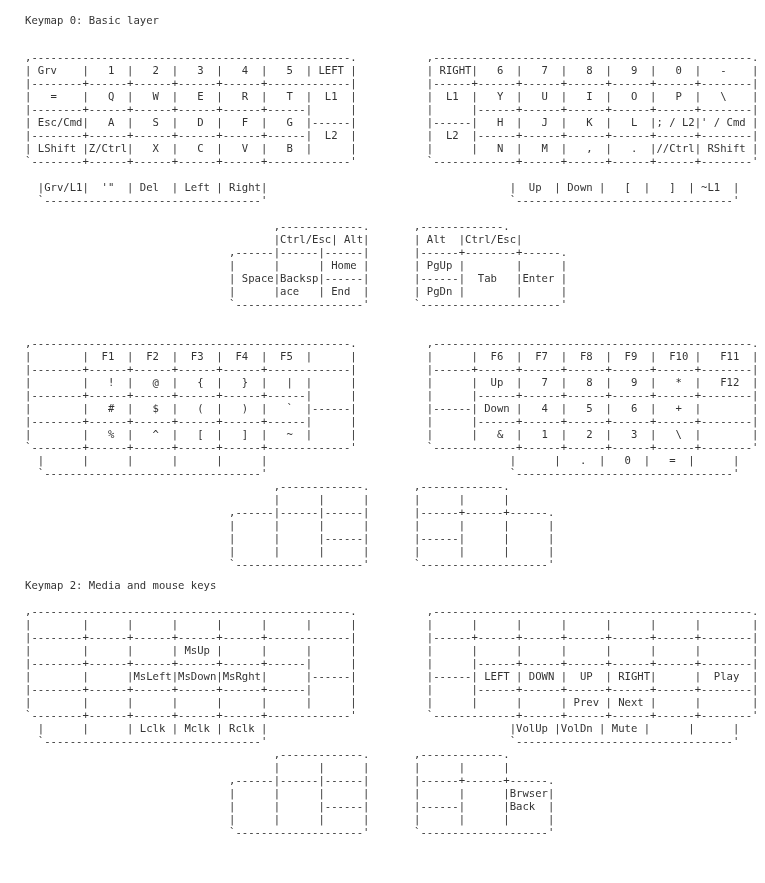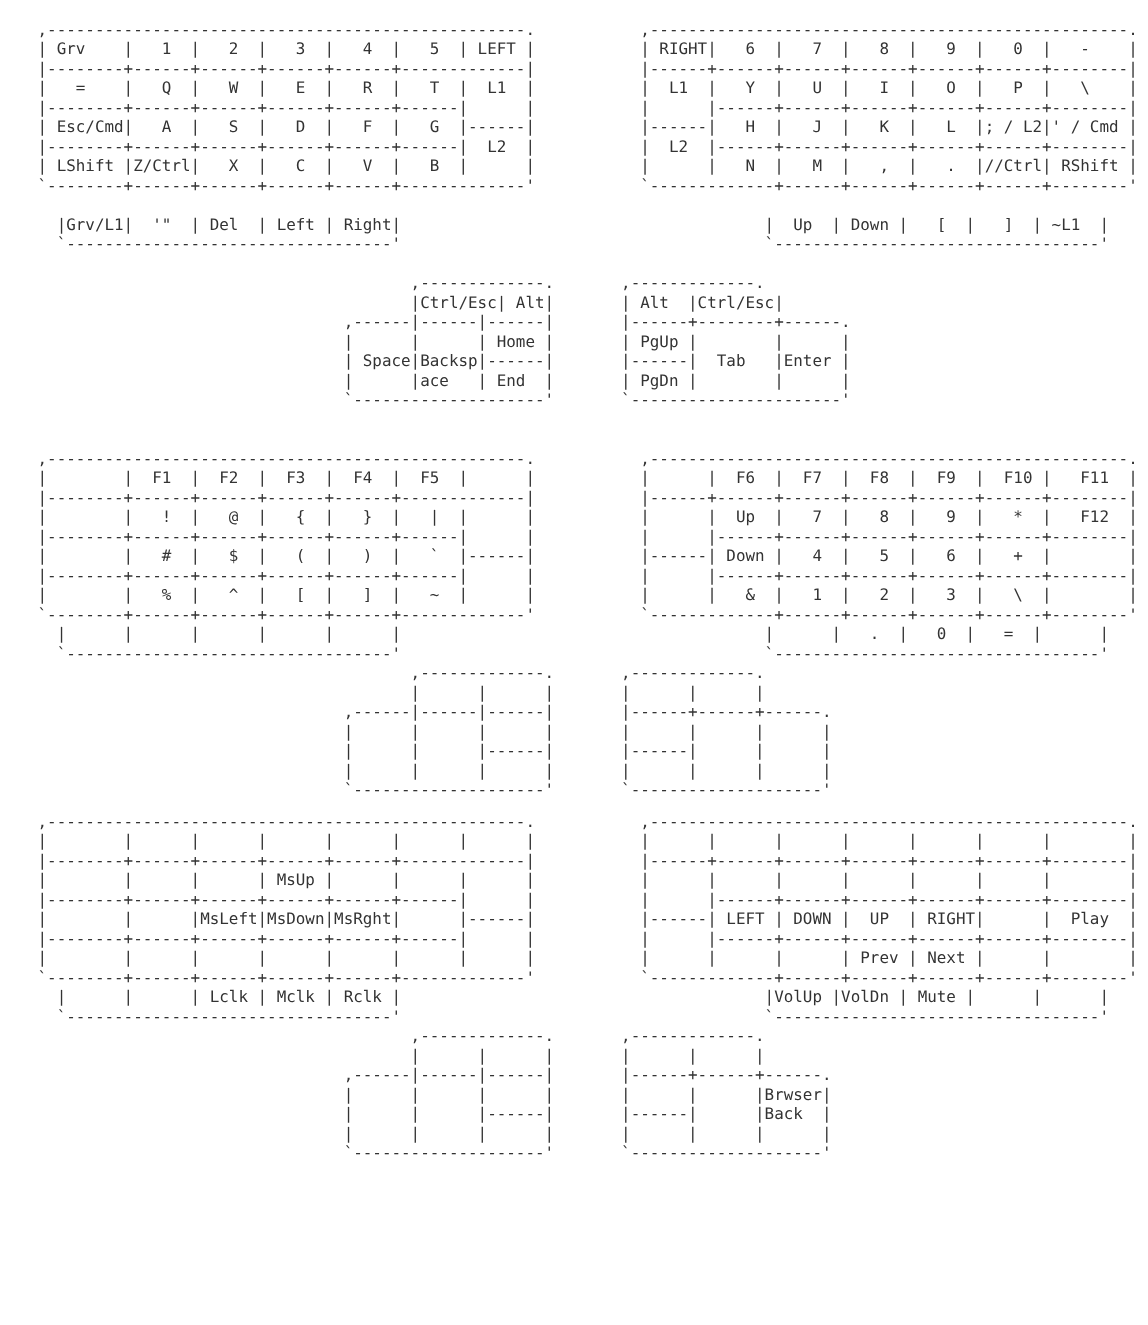--- a/index.html
+++ b/index.html
@@ -34,20 +34,21 @@
   .art-1   { margin-bottom: 8px; }
   .title-2 { margin-bottom: 13px; }
   .art-2   { margin-bottom: 0; }
 </style>
 </head>
 <body>
 
 <div class="doc">
 
   <section>
+    <pre class="title-0">Keymap 0: Basic layer</pre>
     <pre class="art-0">,--------------------------------------------------.           ,--------------------------------------------------.
 | Grv    |   1  |   2  |   3  |   4  |   5  | LEFT |           | RIGHT|   6  |   7  |   8  |   9  |   0  |   -    |
 |--------+------+------+------+------+-------------|           |------+------+------+------+------+------+--------|
 |   =    |   Q  |   W  |   E  |   R  |   T  |  L1  |           |  L1  |   Y  |   U  |   I  |   O  |   P  |   \    |
 |--------+------+------+------+------+------|      |           |      |------+------+------+------+------+--------|
 | Esc/Cmd|   A  |   S  |   D  |   F  |   G  |------|           |------|   H  |   J  |   K  |   L  |; / L2|' / Cmd |
 |--------+------+------+------+------+------|  L2  |           |  L2  |------+------+------+------+------+--------|
 | LShift |Z/Ctrl|   X  |   C  |   V  |   B  |      |           |      |   N  |   M  |   ,  |   .  |//Ctrl| RShift |
 `--------+------+------+------+------+-------------'           `-------------+------+------+------+------+--------'
 
@@ -78,20 +79,21 @@
                                        ,-------------.       ,-------------.
                                        |      |      |       |      |      |
                                 ,------|------|------|       |------+------+------.
                                 |      |      |      |       |      |      |      |
                                 |      |      |------|       |------|      |      |
                                 |      |      |      |       |      |      |      |
                                 `--------------------'       `--------------------'</pre>
   </section>
 
   <section>
+    <pre class="title-2">Keymap 2: Media and mouse keys</pre>
     <pre class="art-2">,--------------------------------------------------.           ,--------------------------------------------------.
 |        |      |      |      |      |      |      |           |      |      |      |      |      |      |        |
 |--------+------+------+------+------+-------------|           |------+------+------+------+------+------+--------|
 |        |      |      | MsUp |      |      |      |           |      |      |      |      |      |      |        |
 |--------+------+------+------+------+------|      |           |      |------+------+------+------+------+--------|
 |        |      |MsLeft|MsDown|MsRght|      |------|           |------| LEFT | DOWN |  UP  | RIGHT|      |  Play  |
 |--------+------+------+------+------+------|      |           |      |------+------+------+------+------+--------|
 |        |      |      |      |      |      |      |           |      |      |      | Prev | Next |      |        |
 `--------+------+------+------+------+-------------'           `-------------+------+------+------+------+--------'
   |      |      | Lclk | Mclk | Rclk |                                      |VolUp |VolDn | Mute |      |      |

